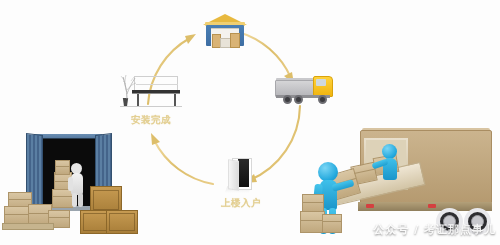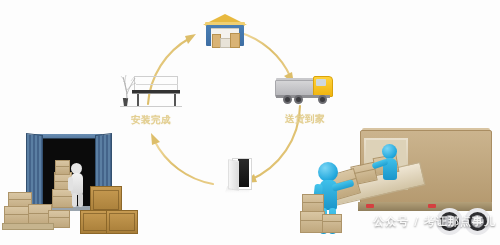--- a/index.html
+++ b/index.html
@@ -329,21 +329,21 @@
   }
   .fig-b-limb {
     position: absolute;
     background: linear-gradient(180deg,#46c5ec 0%, #1f9ed0 100%);
     border-radius: 3px;
   }
 
   
   #watermark {
     position: absolute;
-    right: 4px; bottom: 16px;
+    right: 4px; bottom: 8px;
     font-size: 11px;
     font-weight: bold;
     color: rgba(255,255,255,.92);
     text-shadow: 0 1px 2px rgba(0,0,0,.45);
     letter-spacing: 1px;
     white-space: nowrap;
   }
 </style>
 </head>
 <body>
@@ -387,28 +387,28 @@
   <div class="trucksm">
     <div class="ts-bedtop"></div>
     <div class="ts-bed"></div>
     <div class="ts-cab"></div>
     <div class="ts-win"></div>
     <div class="ts-chassis"></div>
     <div class="ts-wheel ts-w1"></div>
     <div class="ts-wheel ts-w2"></div>
     <div class="ts-wheel ts-w3"></div>
   </div>
-  <div class="lbl" style="left:270px; top:113px; width:70px;">送货到家</div>
 
   <div class="doorico">
     <div class="dr-floor"></div>
     <div class="dr-frame"></div>
     <div class="dr-open"></div>
     <div class="dr-panel"></div>
   </div>
+  <div class="lbl" style="left:206px; top:197px; width:70px;">上楼入户</div>
 
   <div class="furn">
     <div class="fn-line fn-back"></div>
     <div class="fn-line fn-backl"></div>
     <div class="fn-line fn-backr"></div>
     <div class="fn-line fn-shelf"></div>
     <div class="fn-line fn-table-top"></div>
     <div class="fn-line fn-table-top2"></div>
     <div class="fn-line fn-leg1"></div>
     <div class="fn-line fn-leg2"></div>

